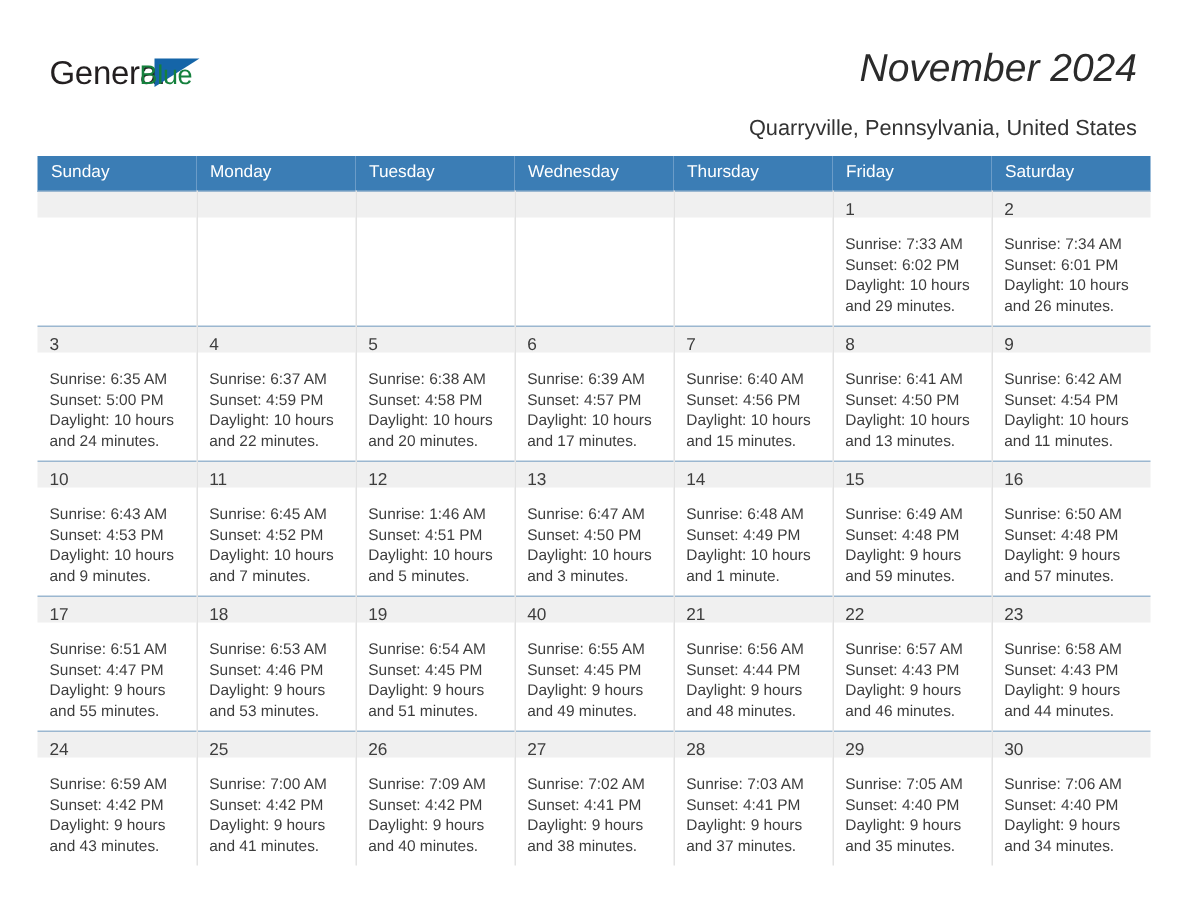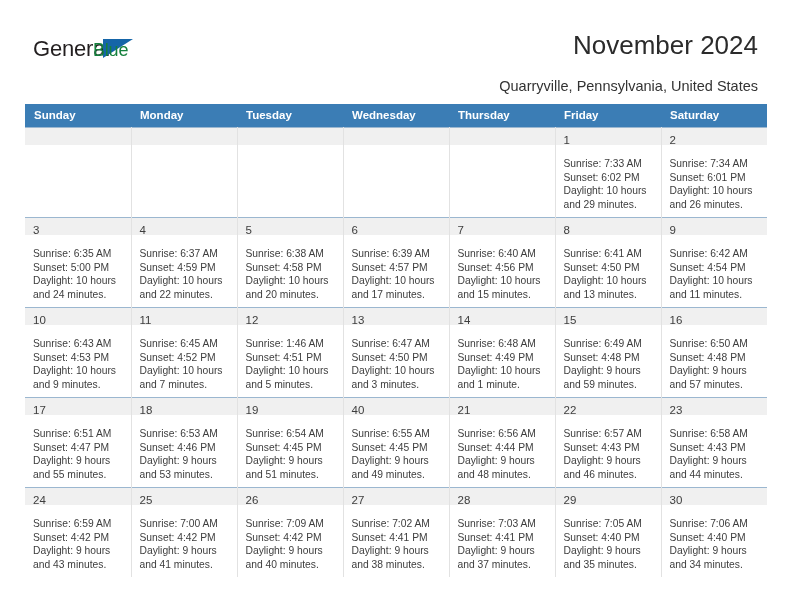--- a/index.html
+++ b/index.html
@@ -65,20 +65,21 @@
 
   .title {
     position: absolute;
     right: 34px;
     top: 30px;
     font-size: 26px;
     color: #2b2b2b;
     text-align: right;
     white-space: nowrap;
     font-weight: normal;
+    font-style: italic;
   }
   .subtitle {
     position: absolute;
     right: 34px;
     top: 78px;
     font-size: 14.5px;
     color: #333333;
     white-space: nowrap;
   }
 
@@ -90,21 +91,21 @@
     width: 742px;
     border-collapse: collapse;
     table-layout: fixed;
   }
   .calendar col { width: 106px; }
 
   .dow-row th {
     background: #3b7db5;
     color: #ffffff;
     font-size: 11.5px;
-    font-weight: bold;
+    font-weight: normal;
     text-align: left;
     padding: 5px 0 6px 9px;
     height: 10px;
     border: none;
   }
 
   td.day {
     vertical-align: top;
     padding: 0;
     height: 89px;

